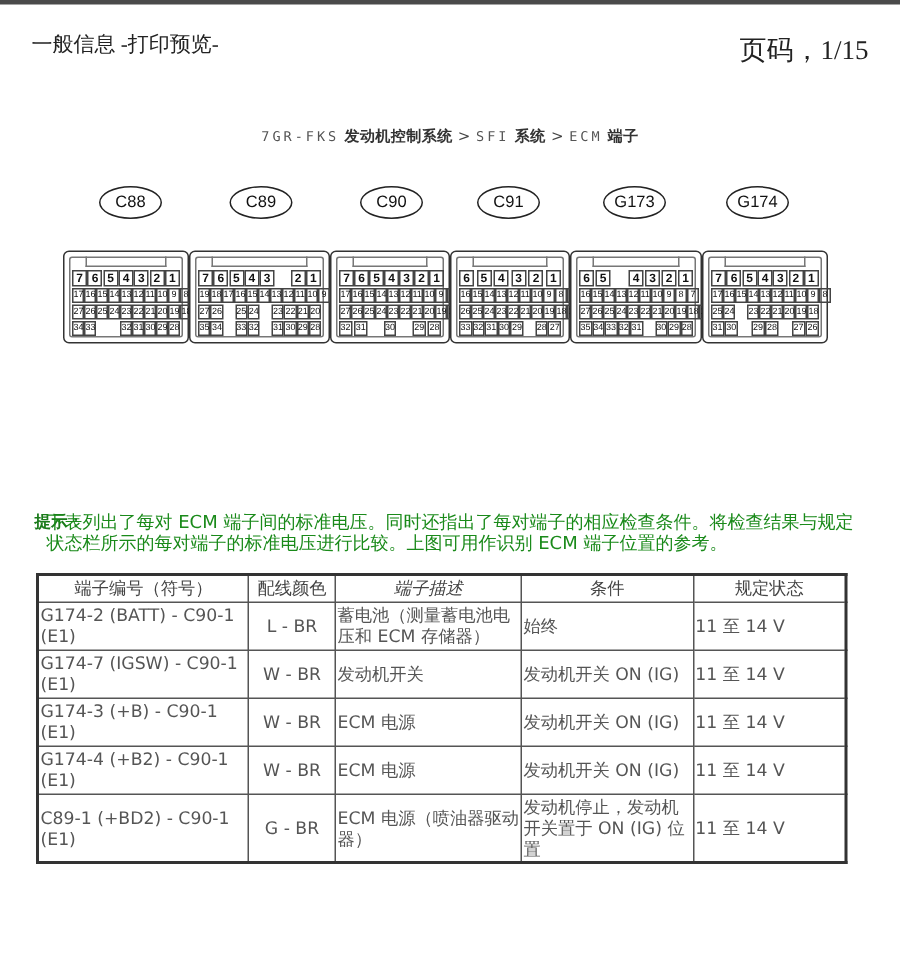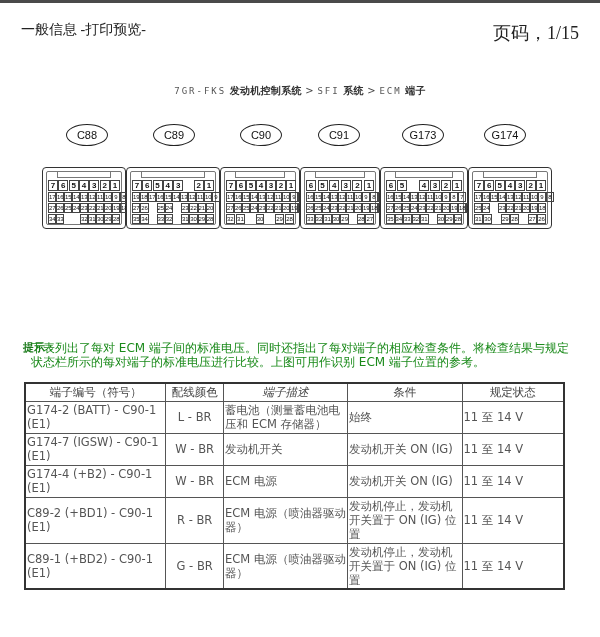--- a/index.html
+++ b/index.html
@@ -384,31 +384,31 @@
       <td>11 至 14 V</td>
     </tr>
     <tr class="row">
       <td>G174-7 (IGSW) - C90-1 (E1)</td>
       <td class="color">W - BR</td>
       <td>发动机开关</td>
       <td>发动机开关 ON (IG)</td>
       <td>11 至 14 V</td>
     </tr>
     <tr class="row">
+      <td>G174-3 (+B) - C90-1 (E1)</td>
+      <td class="color">W - BR</td>
+      <td>ECM 电源</td>
+      <td>发动机开关 ON (IG)</td>
+      <td>11 至 14 V</td>
+    </tr>
+    <tr class="row">
       <td>G174-4 (+B2) - C90-1 (E1)</td>
       <td class="color">W - BR</td>
       <td>ECM 电源</td>
       <td>发动机开关 ON (IG)</td>
-      <td>11 至 14 V</td>
-    </tr>
-    <tr class="row tall">
-      <td>C89-2 (+BD1) - C90-1 (E1)</td>
-      <td class="color">R - BR</td>
-      <td>ECM 电源（喷油器驱动器）</td>
-      <td>发动机停止，发动机开关置于 ON (IG) 位置</td>
       <td>11 至 14 V</td>
     </tr>
     <tr class="row tall">
       <td>C89-1 (+BD2) - C90-1 (E1)</td>
       <td class="color">G - BR</td>
       <td>ECM 电源（喷油器驱动器）</td>
       <td>发动机停止，发动机开关置于 ON (IG) 位置</td>
       <td>11 至 14 V</td>
     </tr>
   </tbody>

